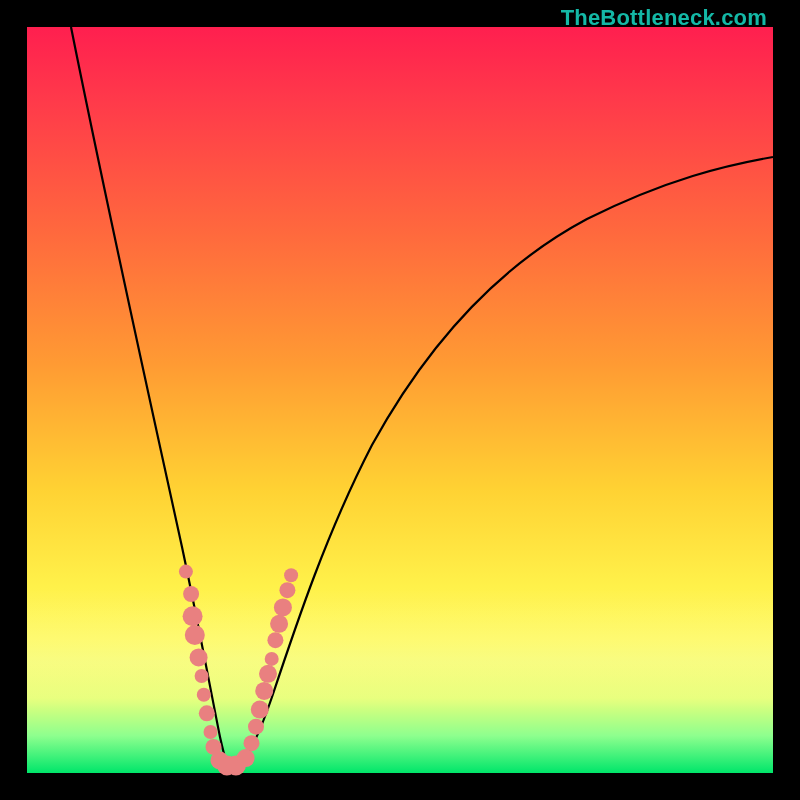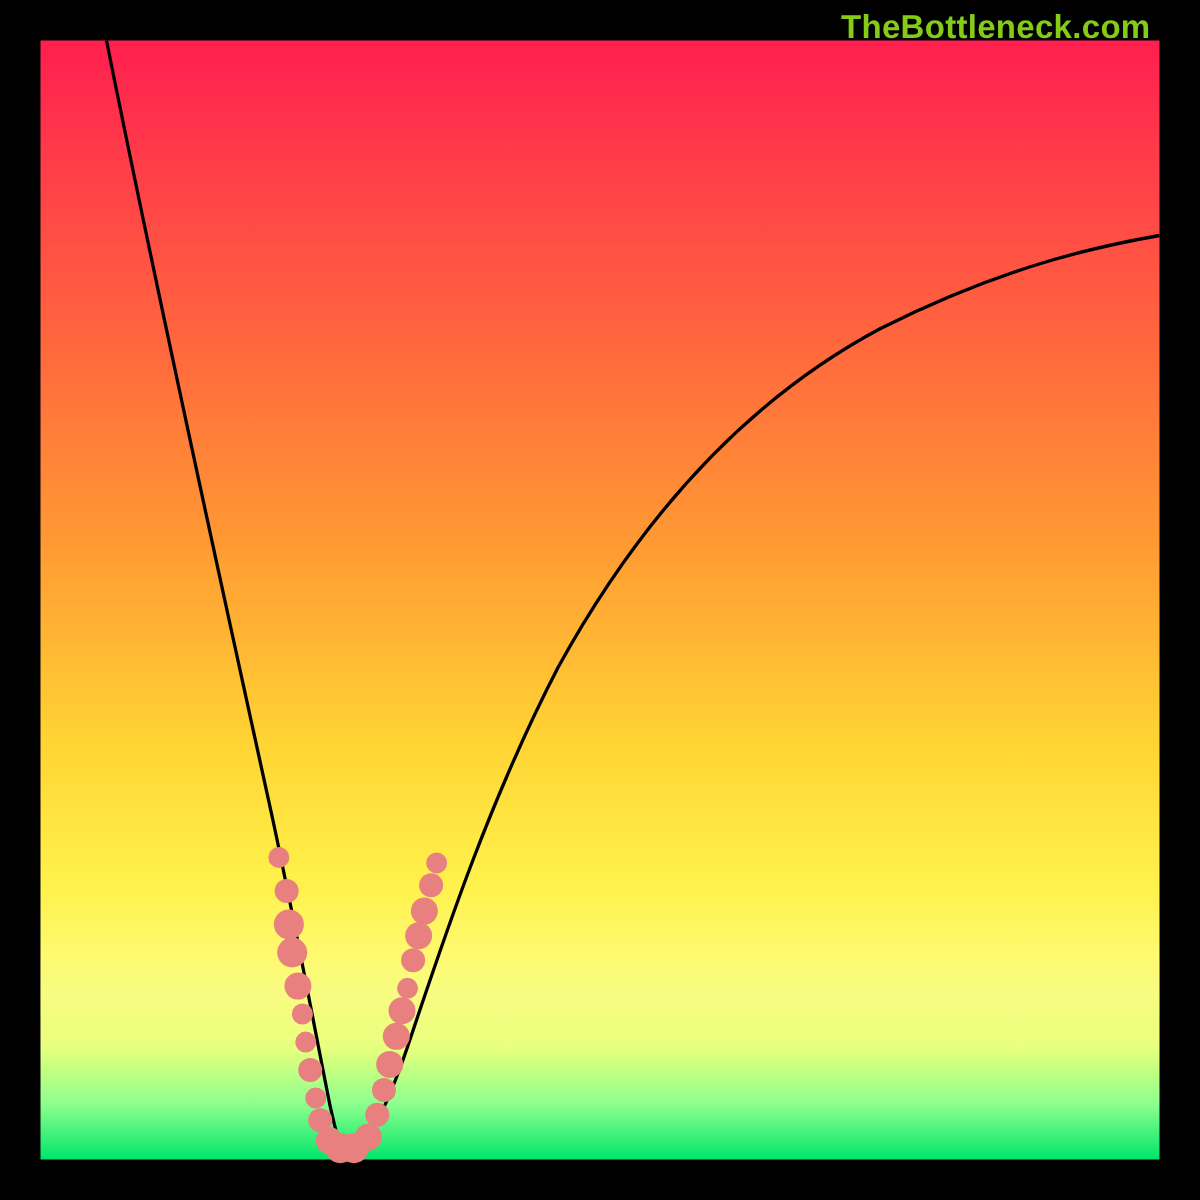--- a/index.html
+++ b/index.html
@@ -45,21 +45,21 @@
   .wash1 { top: 590px; height: 120px;
     background: linear-gradient(to bottom, rgba(255,255,200,0) 0%, rgba(255,255,200,0.25) 60%, rgba(255,255,200,0) 100%);
   }
 
   .watermark {
     position: absolute;
     right: 33px;
     top: 5px;
     font-family: Arial, Helvetica, sans-serif;
     font-size: 22px;
-    color: #84cc16;
+    color: #14b8a6;
     font-weight: 600;
     letter-spacing: 0.2px;
   }
 
   svg.curve {
     position: absolute;
     left: 27px;
     top: 27px;
     width: 746px;
     height: 746px;

